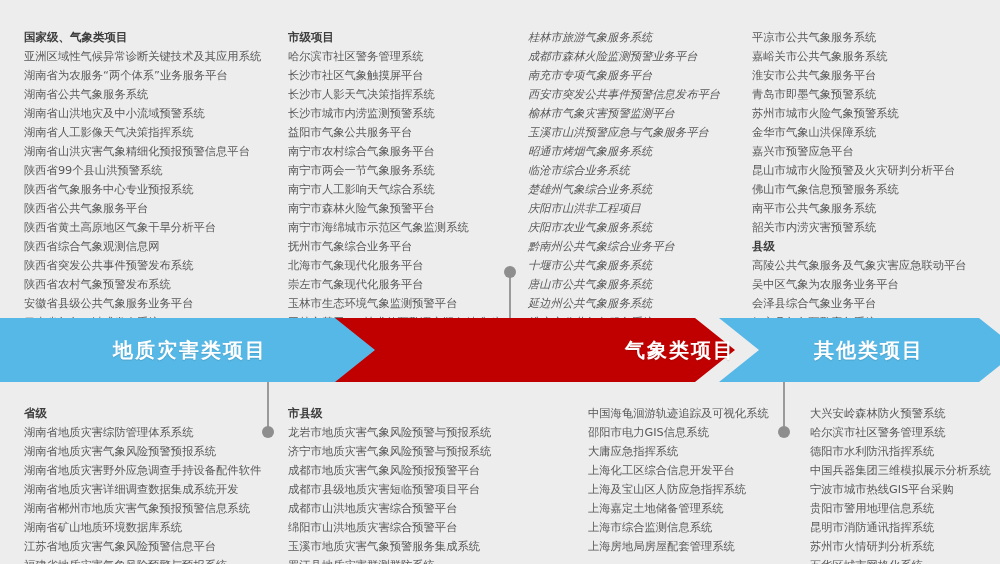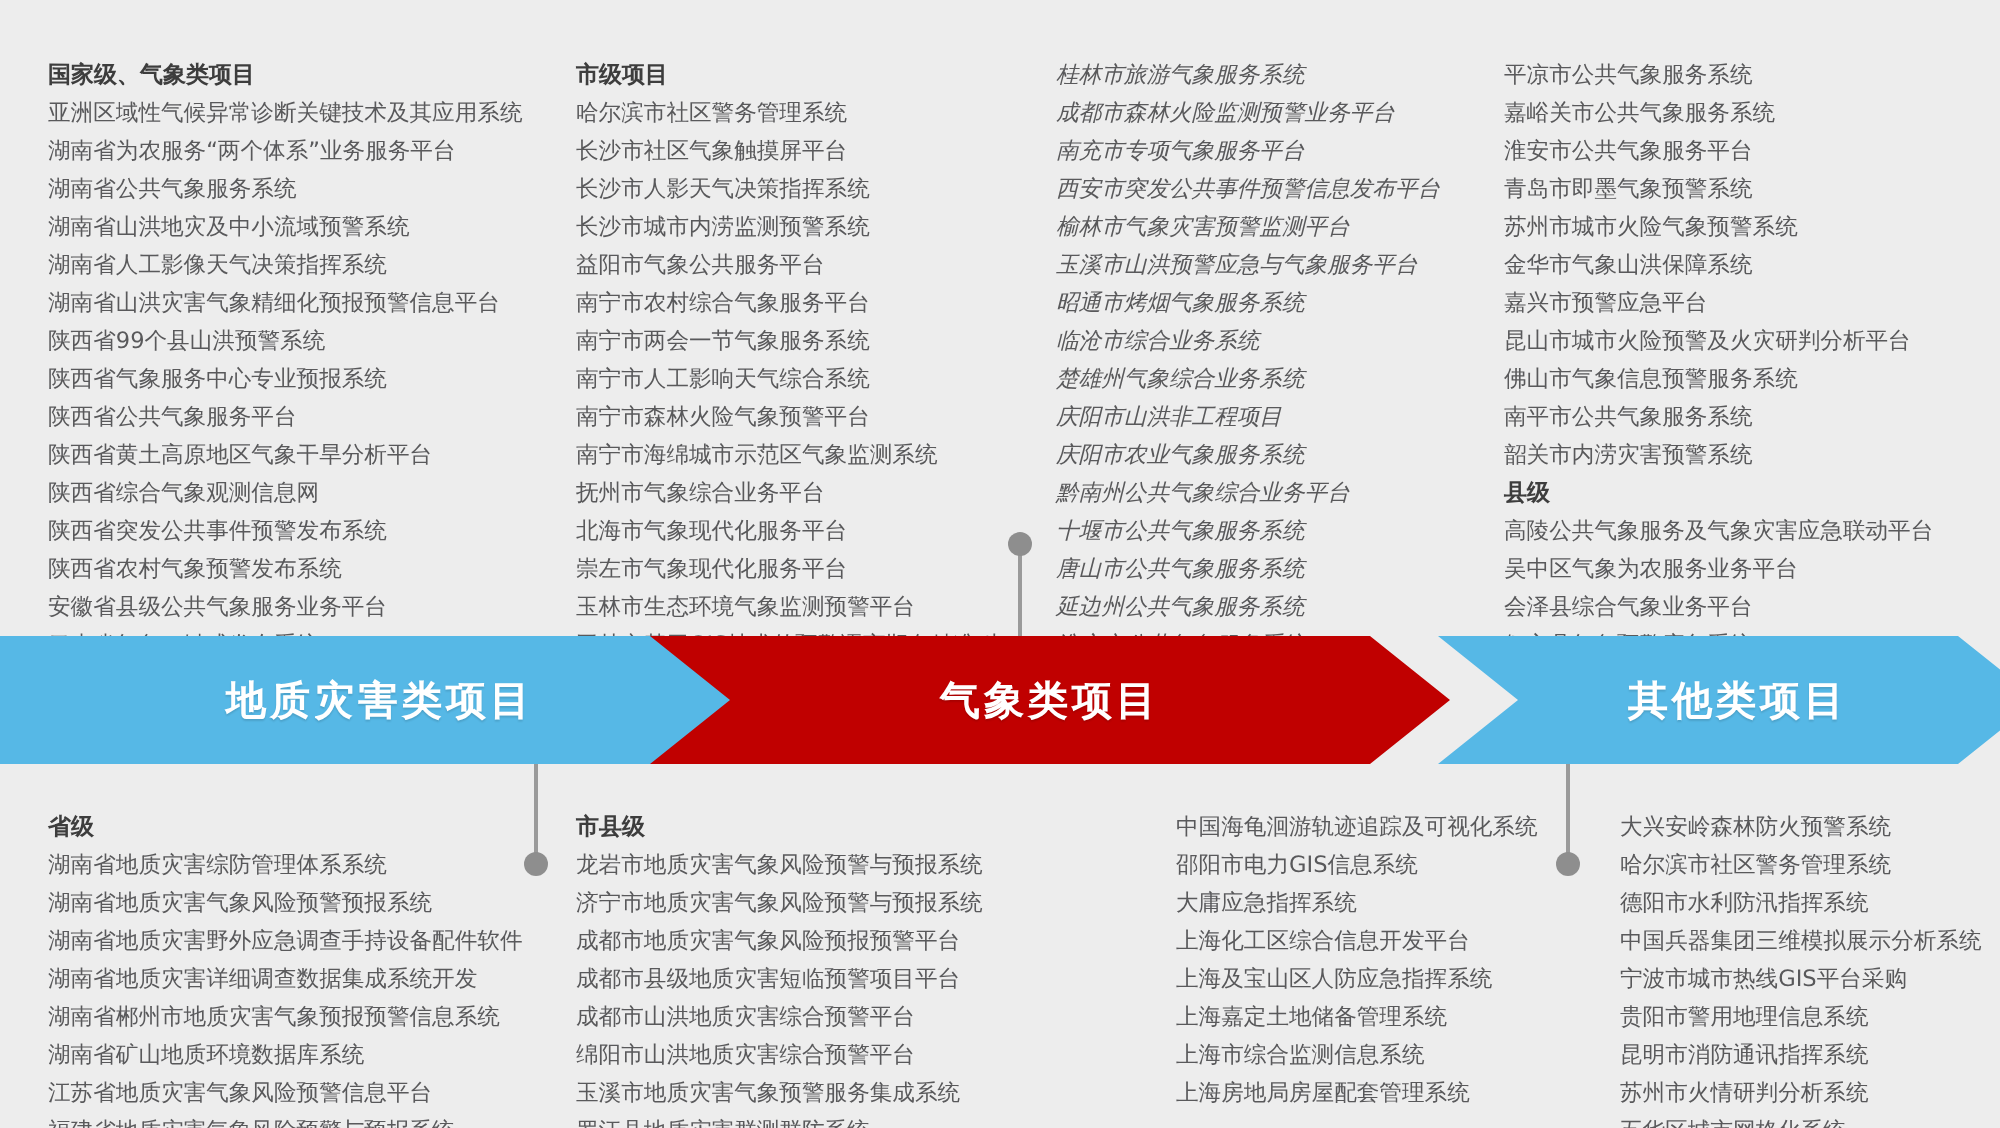--- a/index.html
+++ b/index.html
@@ -43,21 +43,21 @@
   .chev span {
     color: #ffffff;
     font-size: 20px;
     font-weight: bold;
     letter-spacing: 2px;
     position: relative;
     z-index: 3;
     text-shadow: 0 1px 1px rgba(0,0,0,0.12);
   }
   #chev1 { left: 0; width: 380px; }
-  #chev2 { left: 325px; width: 400px; }
+  #chev2 { left: 335px; width: 400px; justify-content: flex-end; }
   #chev3 { left: 719px; width: 300px; }
   #chev1 .bg { background: #56b8e6; clip-path: polygon(0 0, calc(100% - 40px) 0, 100% 50%, calc(100% - 40px) 100%, 0 100%); }
   #chev2 .bg { background: #c00000; clip-path: polygon(0 0, calc(100% - 40px) 0, 100% 50%, calc(100% - 40px) 100%, 0 100%, 40px 50%); }
   #chev3 .bg { background: #56b8e6; clip-path: polygon(0 0, calc(100% - 40px) 0, 100% 50%, calc(100% - 40px) 100%, 0 100%, 40px 50%); }
   .chev .bg { position: absolute; inset: 0; z-index: 1; }
 
   
   .connector { position: absolute; }
   .connector .stem { position: absolute; width: 2px; background: #9a9a9a; left: 5px; }
   .connector .dot  { position: absolute; width: 12px; height: 12px; border-radius: 50%; background: #8e8e8e; left: 0; }

